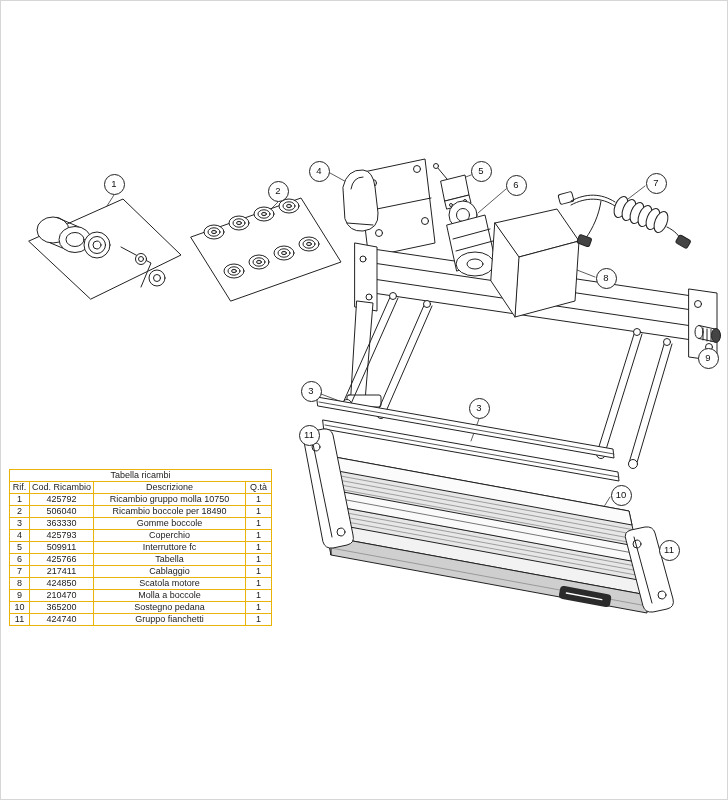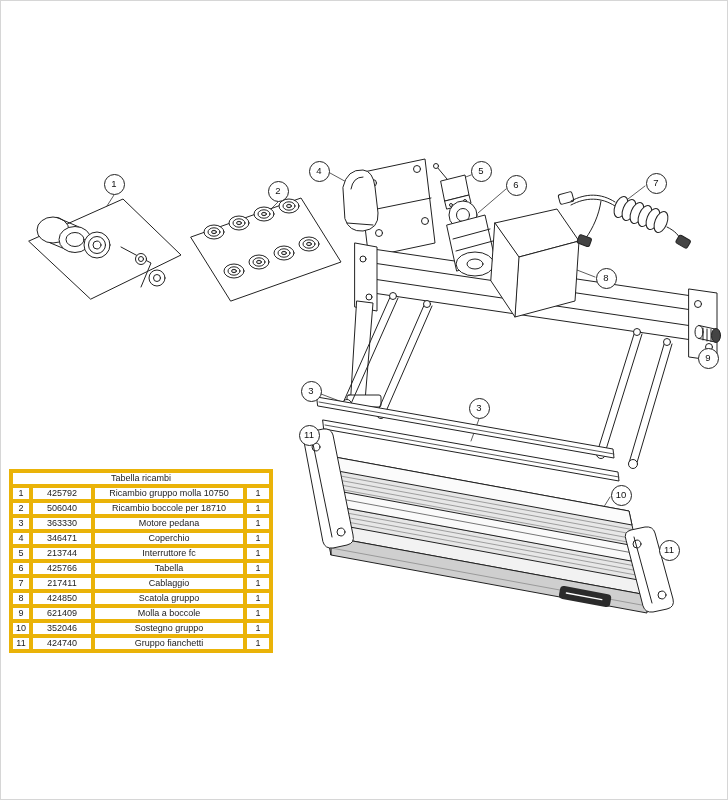--- a/index.html
+++ b/index.html
@@ -13,21 +13,21 @@
   .callout{
     position:absolute;width:21px;height:21px;border:1.3px solid #222;border-radius:50%;
     background:#fff;display:flex;align-items:center;justify-content:center;
     font-size:9.5px;color:#111;box-sizing:border-box;line-height:1;
   }
   .parts-table{
     position:absolute;left:8px;top:468px;border-collapse:collapse;
     font-size:9px;color:#222;background:#fff;table-layout:fixed;
   }
   .parts-table th,.parts-table td{
-    border:4px solid #eab308;padding:0 2px;height:11px;line-height:11px;
+    border:1px solid #eab308;padding:0 2px;height:11px;line-height:11px;
     text-align:center;font-weight:normal;white-space:nowrap;overflow:hidden;
   }
 </style>
 </head>
 <body>
 
 <div class="canvas">
 
   <svg class="diagram-svg" width="728" height="800" viewBox="0 0 728 800">
     <g stroke="#222" stroke-width="1" fill="none" stroke-linejoin="round" stroke-linecap="round">
@@ -261,80 +261,86 @@
     <colgroup>
       <col style="width:20px">
         <col style="width:62px">
         <col style="width:152px">
         <col style="width:26px">
     </colgroup>
     <thead>
       <tr>
         <th colspan="4">Tabella ricambi</th>
       </tr>
+      <tr>
+        <th>Rif.</th>
+        <th>Cod. Ricambio</th>
+        <th>Descrizione</th>
+        <th>Q.tà</th>
+      </tr>
     </thead>
     <tbody>
         <tr>
           <td>1</td>
           <td>425792</td>
           <td>Ricambio gruppo molla 10750</td>
           <td>1</td>
         </tr>
         <tr>
           <td>2</td>
           <td>506040</td>
-          <td>Ricambio boccole per 18710</td>
+          <td>Ricambio boccole per 18490</td>
           <td>1</td>
         </tr>
         <tr>
           <td>3</td>
           <td>363330</td>
-          <td>Motore pedana</td>
+          <td>Gomme boccole</td>
           <td>1</td>
         </tr>
         <tr>
           <td>4</td>
-          <td>346471</td>
+          <td>425793</td>
           <td>Coperchio</td>
           <td>1</td>
         </tr>
         <tr>
           <td>5</td>
-          <td>213744</td>
+          <td>509911</td>
           <td>Interruttore fc</td>
           <td>1</td>
         </tr>
         <tr>
           <td>6</td>
           <td>425766</td>
           <td>Tabella</td>
           <td>1</td>
         </tr>
         <tr>
           <td>7</td>
           <td>217411</td>
           <td>Cablaggio</td>
           <td>1</td>
         </tr>
         <tr>
           <td>8</td>
           <td>424850</td>
-          <td>Scatola gruppo</td>
+          <td>Scatola motore</td>
           <td>1</td>
         </tr>
         <tr>
           <td>9</td>
-          <td>621409</td>
+          <td>210470</td>
           <td>Molla a boccole</td>
           <td>1</td>
         </tr>
         <tr>
           <td>10</td>
-          <td>352046</td>
-          <td>Sostegno gruppo</td>
+          <td>365200</td>
+          <td>Sostegno pedana</td>
           <td>1</td>
         </tr>
         <tr>
           <td>11</td>
           <td>424740</td>
           <td>Gruppo fianchetti</td>
           <td>1</td>
         </tr>
       </tbody>
   </table>

